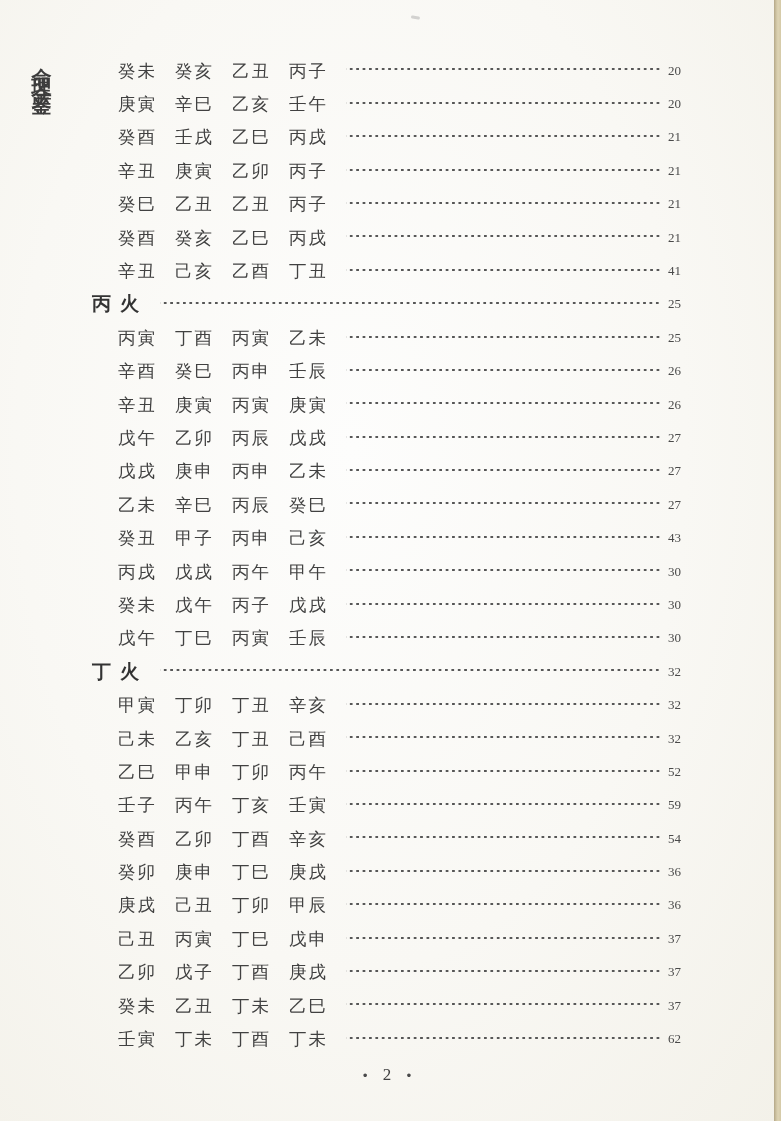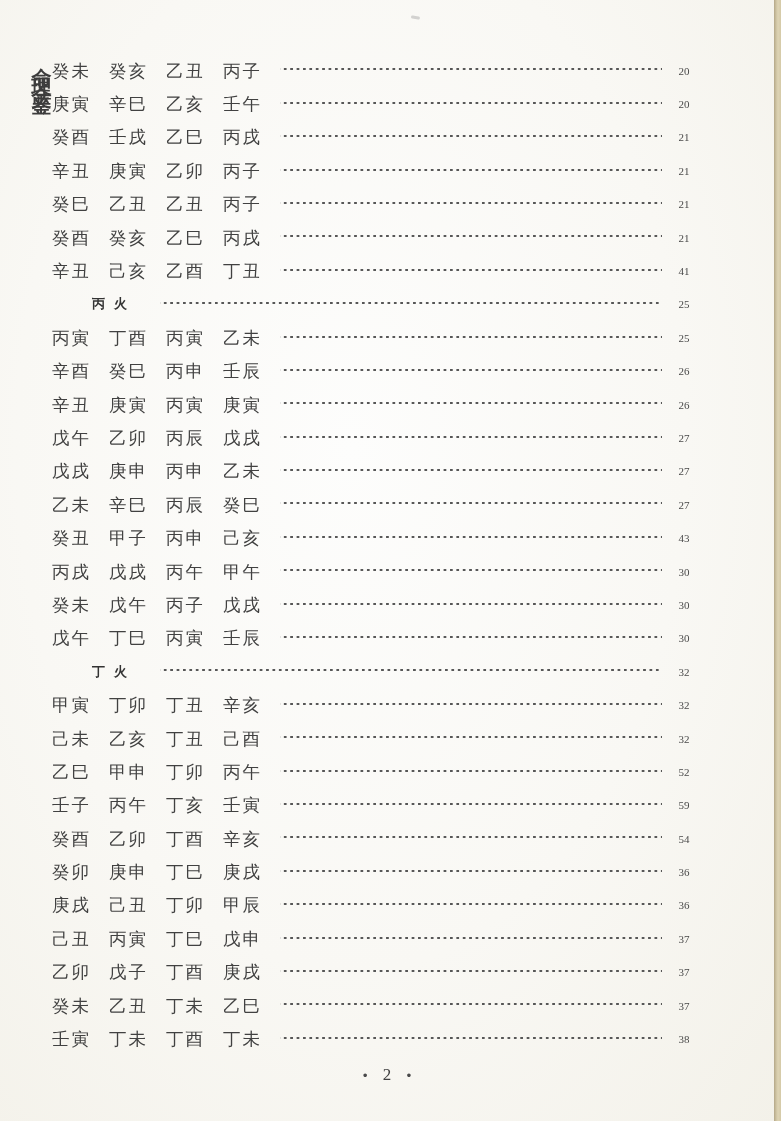--- a/index.html
+++ b/index.html
@@ -53,21 +53,21 @@
   .toc {
     position: absolute;
     top: 54px;
     left: 0;
     right: 0;
   }
   .row {
     display: flex;
     align-items: center;
     height: 33.4px;
-    padding-left: 52px;
+    padding-left: 118px;
     padding-right: 81px;
     color: #414141;
   }
   .pair {
     flex: none;
     width: 57px;
     font-size: 17.5px;
     letter-spacing: 2px;
     white-space: nowrap;
     color: #414141;
@@ -77,31 +77,31 @@
     align-self: stretch;
     margin-right: 6px;
     background-image: radial-gradient(circle, #565656 1.05px, rgba(0,0,0,0) 1.5px);
     background-size: 6.4px 6.4px;
     background-repeat: repeat-x;
     background-position: 2px 46%;
   }
   .pagenum {
     flex: none;
     width: 32px;
-    text-align: center;
-    font-size: 11px;
+    text-align: left;
+    font-size: 13px;
     color: #4a4a4a;
   }
   .row.section {
     padding-left: 92px;
   }
   .row.section .section-title {
     flex: none;
     width: 68px;
-    font-size: 13px;
+    font-size: 19px;
     font-weight: 700;
     letter-spacing: 9px;
     color: #333333;
     white-space: nowrap;
   }
   .footer {
     position: absolute;
     top: 1066px;
     left: 0;
     right: 7px;
@@ -357,21 +357,21 @@
         <span class="pair">乙巳</span>
         <span class="leader"></span>
         <span class="pagenum">37</span>
       </div>
       <div class="row">
         <span class="pair">壬寅</span>
         <span class="pair">丁未</span>
         <span class="pair">丁酉</span>
         <span class="pair">丁未</span>
         <span class="leader"></span>
-        <span class="pagenum">38</span>
+        <span class="pagenum">62</span>
       </div>
     </main>
 
   <div class="footer">
     <span class="dot">·</span>
     <span class="num">2</span>
     <span class="dot">·</span>
   </div>
 
   <div class="page-edge"></div>

